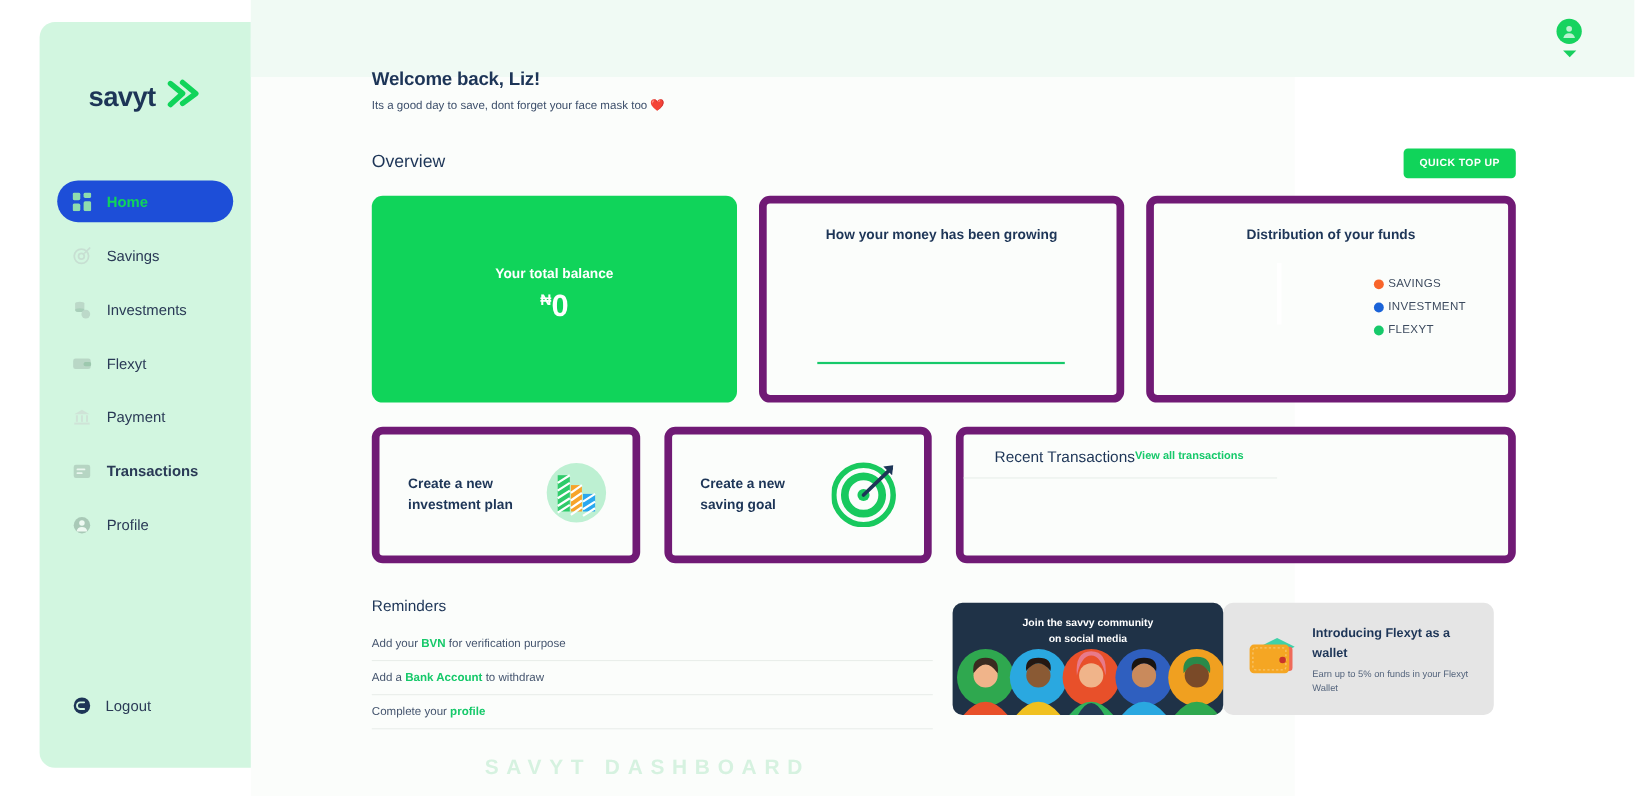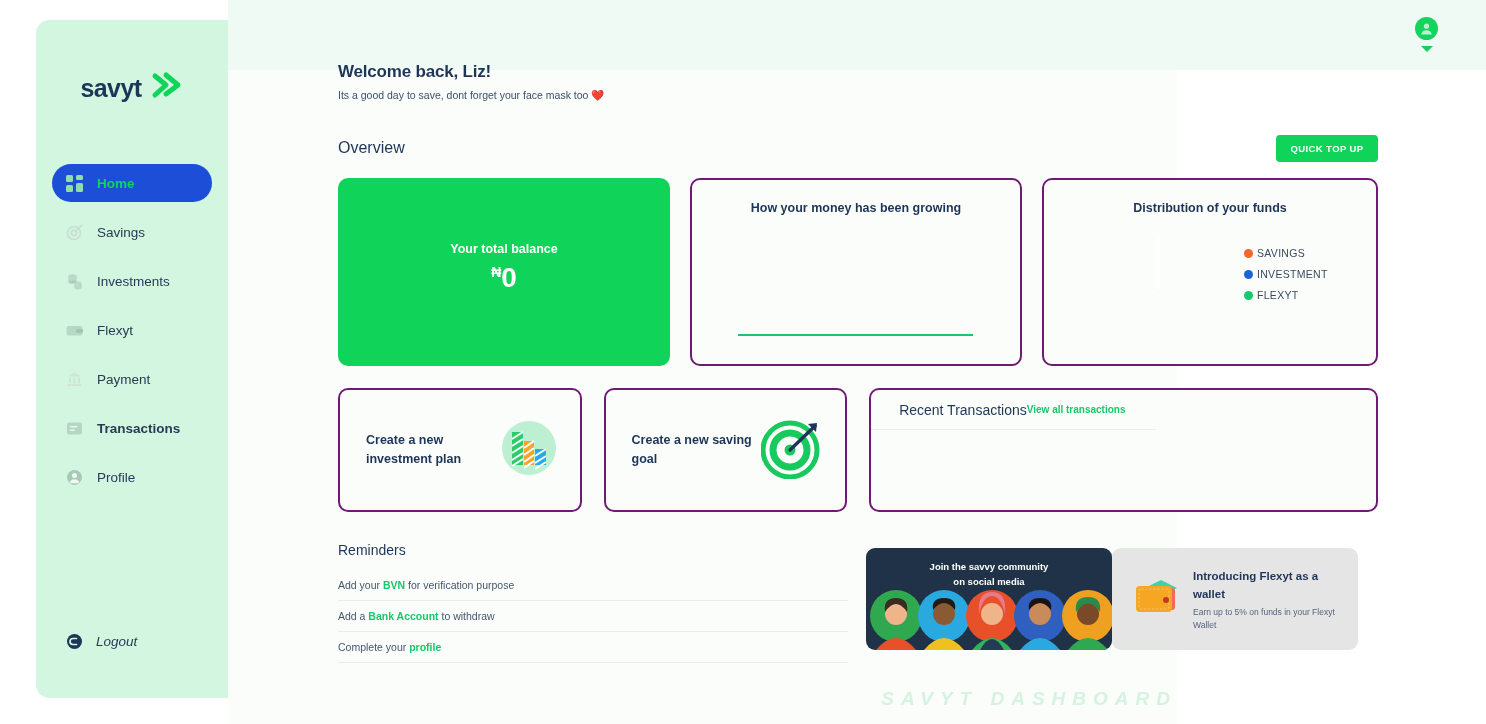--- a/index.html
+++ b/index.html
@@ -52,21 +52,20 @@
   .nav-item.active { background: #1d4ed8; }
   .nav-item.active .nav-label { color: #10d45a; font-weight: bold; }
   .nav-item.bold .nav-label { font-weight: bold; }
   .nav-icon { width: 17px; height: 17px; display: block; flex: 0 0 17px; }
 
   #logout {
     margin-top: auto; margin-bottom: 48px;
     padding-left: 30px;
     display: flex; align-items: center; gap: 13px;
     cursor: pointer;
-    font-style: italic;
   }
   #logout .logout-label { font-size: 13.5px; color: #2a3a56; }
 
   
   #topbar {
     position: absolute; left: 228px; top: 0;
     width: 1258px; height: 70px;
     background: #f0faf4;
   }
   #avatar-wrap {
@@ -100,21 +99,21 @@
   #overview-title { font-size: 16px; color: #1d3557; }
   #quick-topup {
     background: #10d45a; color: #ffffff;
     border: none; border-radius: 4px;
     font-family: "Liberation Sans", sans-serif;
     font-size: 9.5px; font-weight: bold; letter-spacing: 0.4px;
     width: 102px; height: 27px;
     cursor: pointer;
   }
 
-  .card { background: #fbfdfb; border: 2px solid #701a75; border-radius: 10px; }
+  .card { background: #fbfdfb; border: 7px solid #701a75; border-radius: 10px; }
 
   #cards-row { margin-top: 16px; display: flex; gap: 20px; }
   #balance-card {
     width: 332px; height: 188px;
     background: #10d45a; border-radius: 10px;
     display: flex; flex-direction: column; align-items: center;
     padding-top: 64px;
     color: #ffffff;
   }
   #balance-label { font-size: 12.5px; font-weight: bold; }
@@ -187,24 +186,23 @@
   #flexyt-card {
     width: 246px; height: 102px; border-radius: 9px;
     background: #e5e5e5; display: flex; align-items: center; gap: 10px;
     padding: 0 19px; cursor: pointer; justify-content: space-between;
   }
   #flexyt-title { font-size: 11.5px; font-weight: bold; color: #1d3557; }
   #flexyt-sub { font-size: 8.5px; color: #55657d; line-height: 1.5; margin-top: 4px; }
 
   #watermark {
     position: absolute; left: 0; right: 0; bottom: 14px;
-    text-align: right;
+    text-align: center;
     font-size: 19px; font-weight: bold; letter-spacing: 7px;
     color: #d6f2e0;
-    font-style: italic;
   }
 </style>
 </head>
 <body>
 
 <div id="app">
 
   <div id="sidebar-wrap">
     <div id="sidebar">
 

